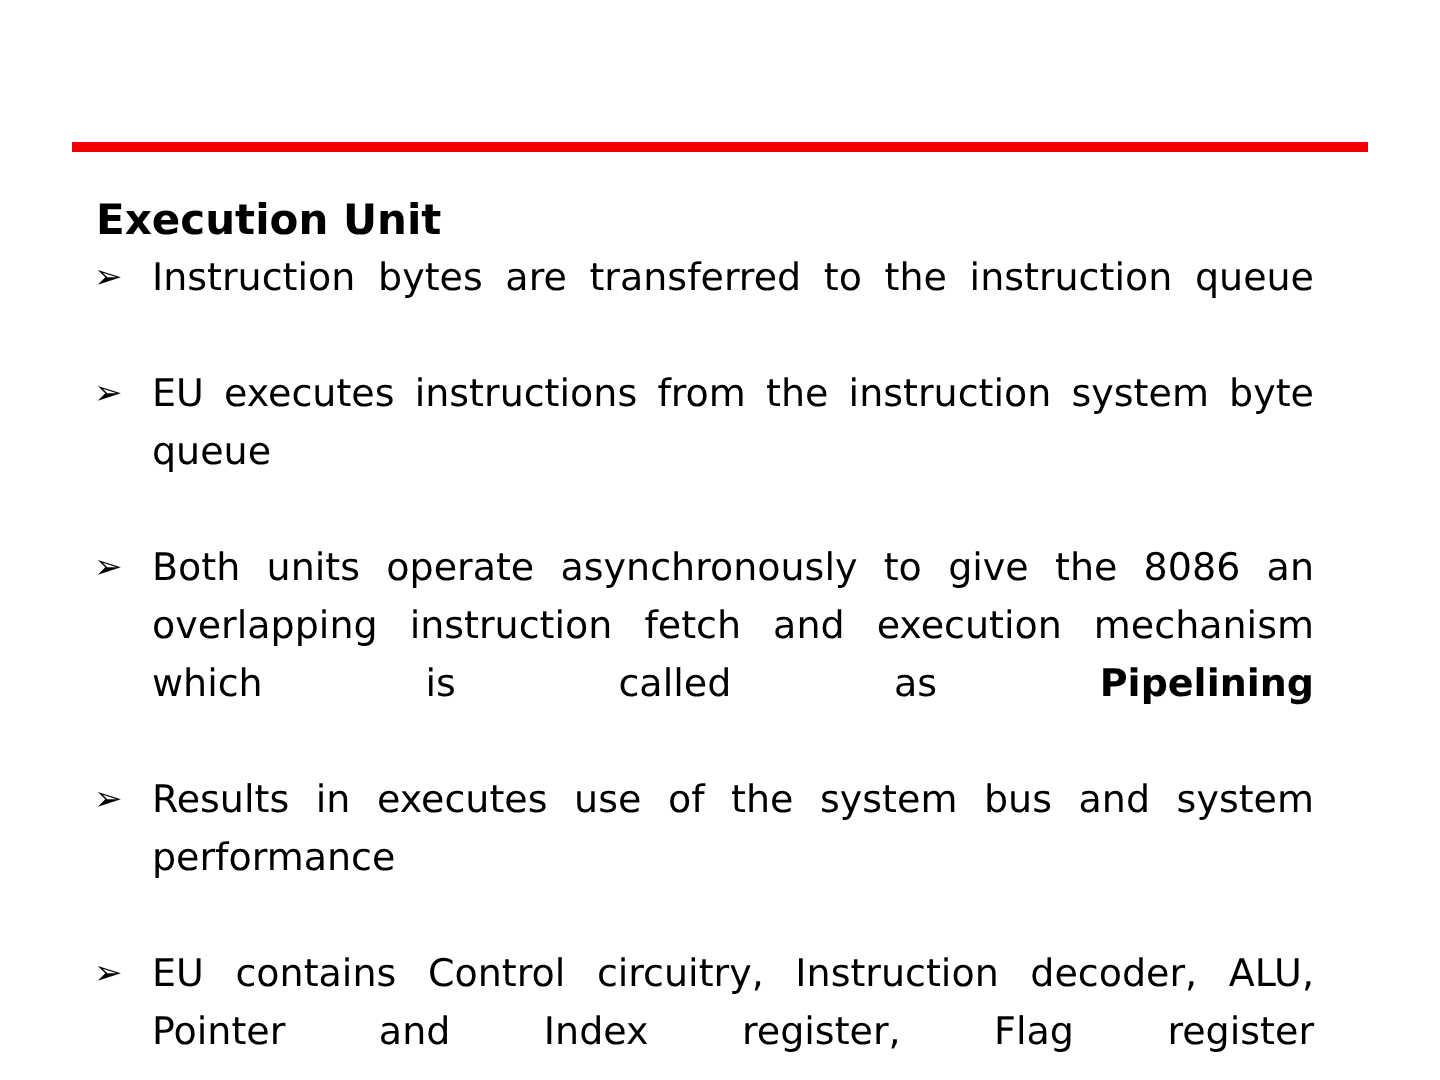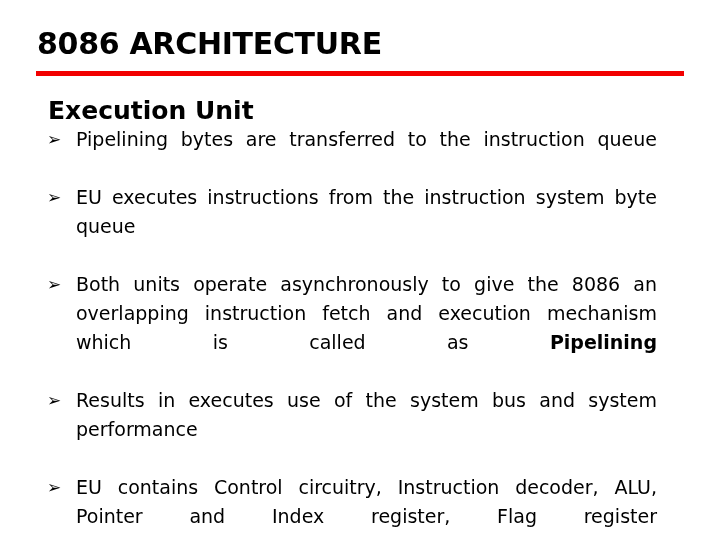--- a/index.html
+++ b/index.html
@@ -49,21 +49,21 @@
 
   
   .body-block {
     position: absolute;
     left: 47px;
     top: 96px;
     width: 610px;
   }
   .section-heading {
     font-family: "DejaVu Sans", "Liberation Sans", sans-serif;
-    font-size: 25px;
+    font-size: 21px;
     font-weight: bold;
     color: #000000;
     line-height: 29px;
     margin: 0 0 0 1px;
   }
   .bullet-list {
     list-style: none;
     margin: 0;
     padding: 0;
   }
@@ -101,33 +101,32 @@
     content: "";
     display: inline-block;
     width: 100%;
   }
 </style>
 </head>
 <body>
 
 <div class="slide">
 
-  <div class="slide-title">8086 ARCHITECTURE</div>
 
   <div class="title-rule" style="background: rgb(242, 0, 0);"></div>
 
   <div class="body-block">
 
     <div class="section-heading">Execution Unit</div>
 
     <ul class="bullet-list">
 
       <li class="bullet-item">
         <span class="bullet-marker">➢</span>
-        <span class="bullet-text">Pipelining bytes are transferred to the instruction queue</span>
+        <span class="bullet-text">Instruction bytes are transferred to the instruction queue</span>
       </li>
 
       <li class="bullet-item">
         <span class="bullet-marker">➢</span>
         <span class="bullet-text">EU executes instructions from the instruction system byte queue</span>
       </li>
 
       <li class="bullet-item">
         <span class="bullet-marker">➢</span>
         <span class="bullet-text"><span>Both units operate asynchronously to give the 8086 an overlapping instruction fetch and execution mechanism which is called as </span><b>Pipelining</b></span>

